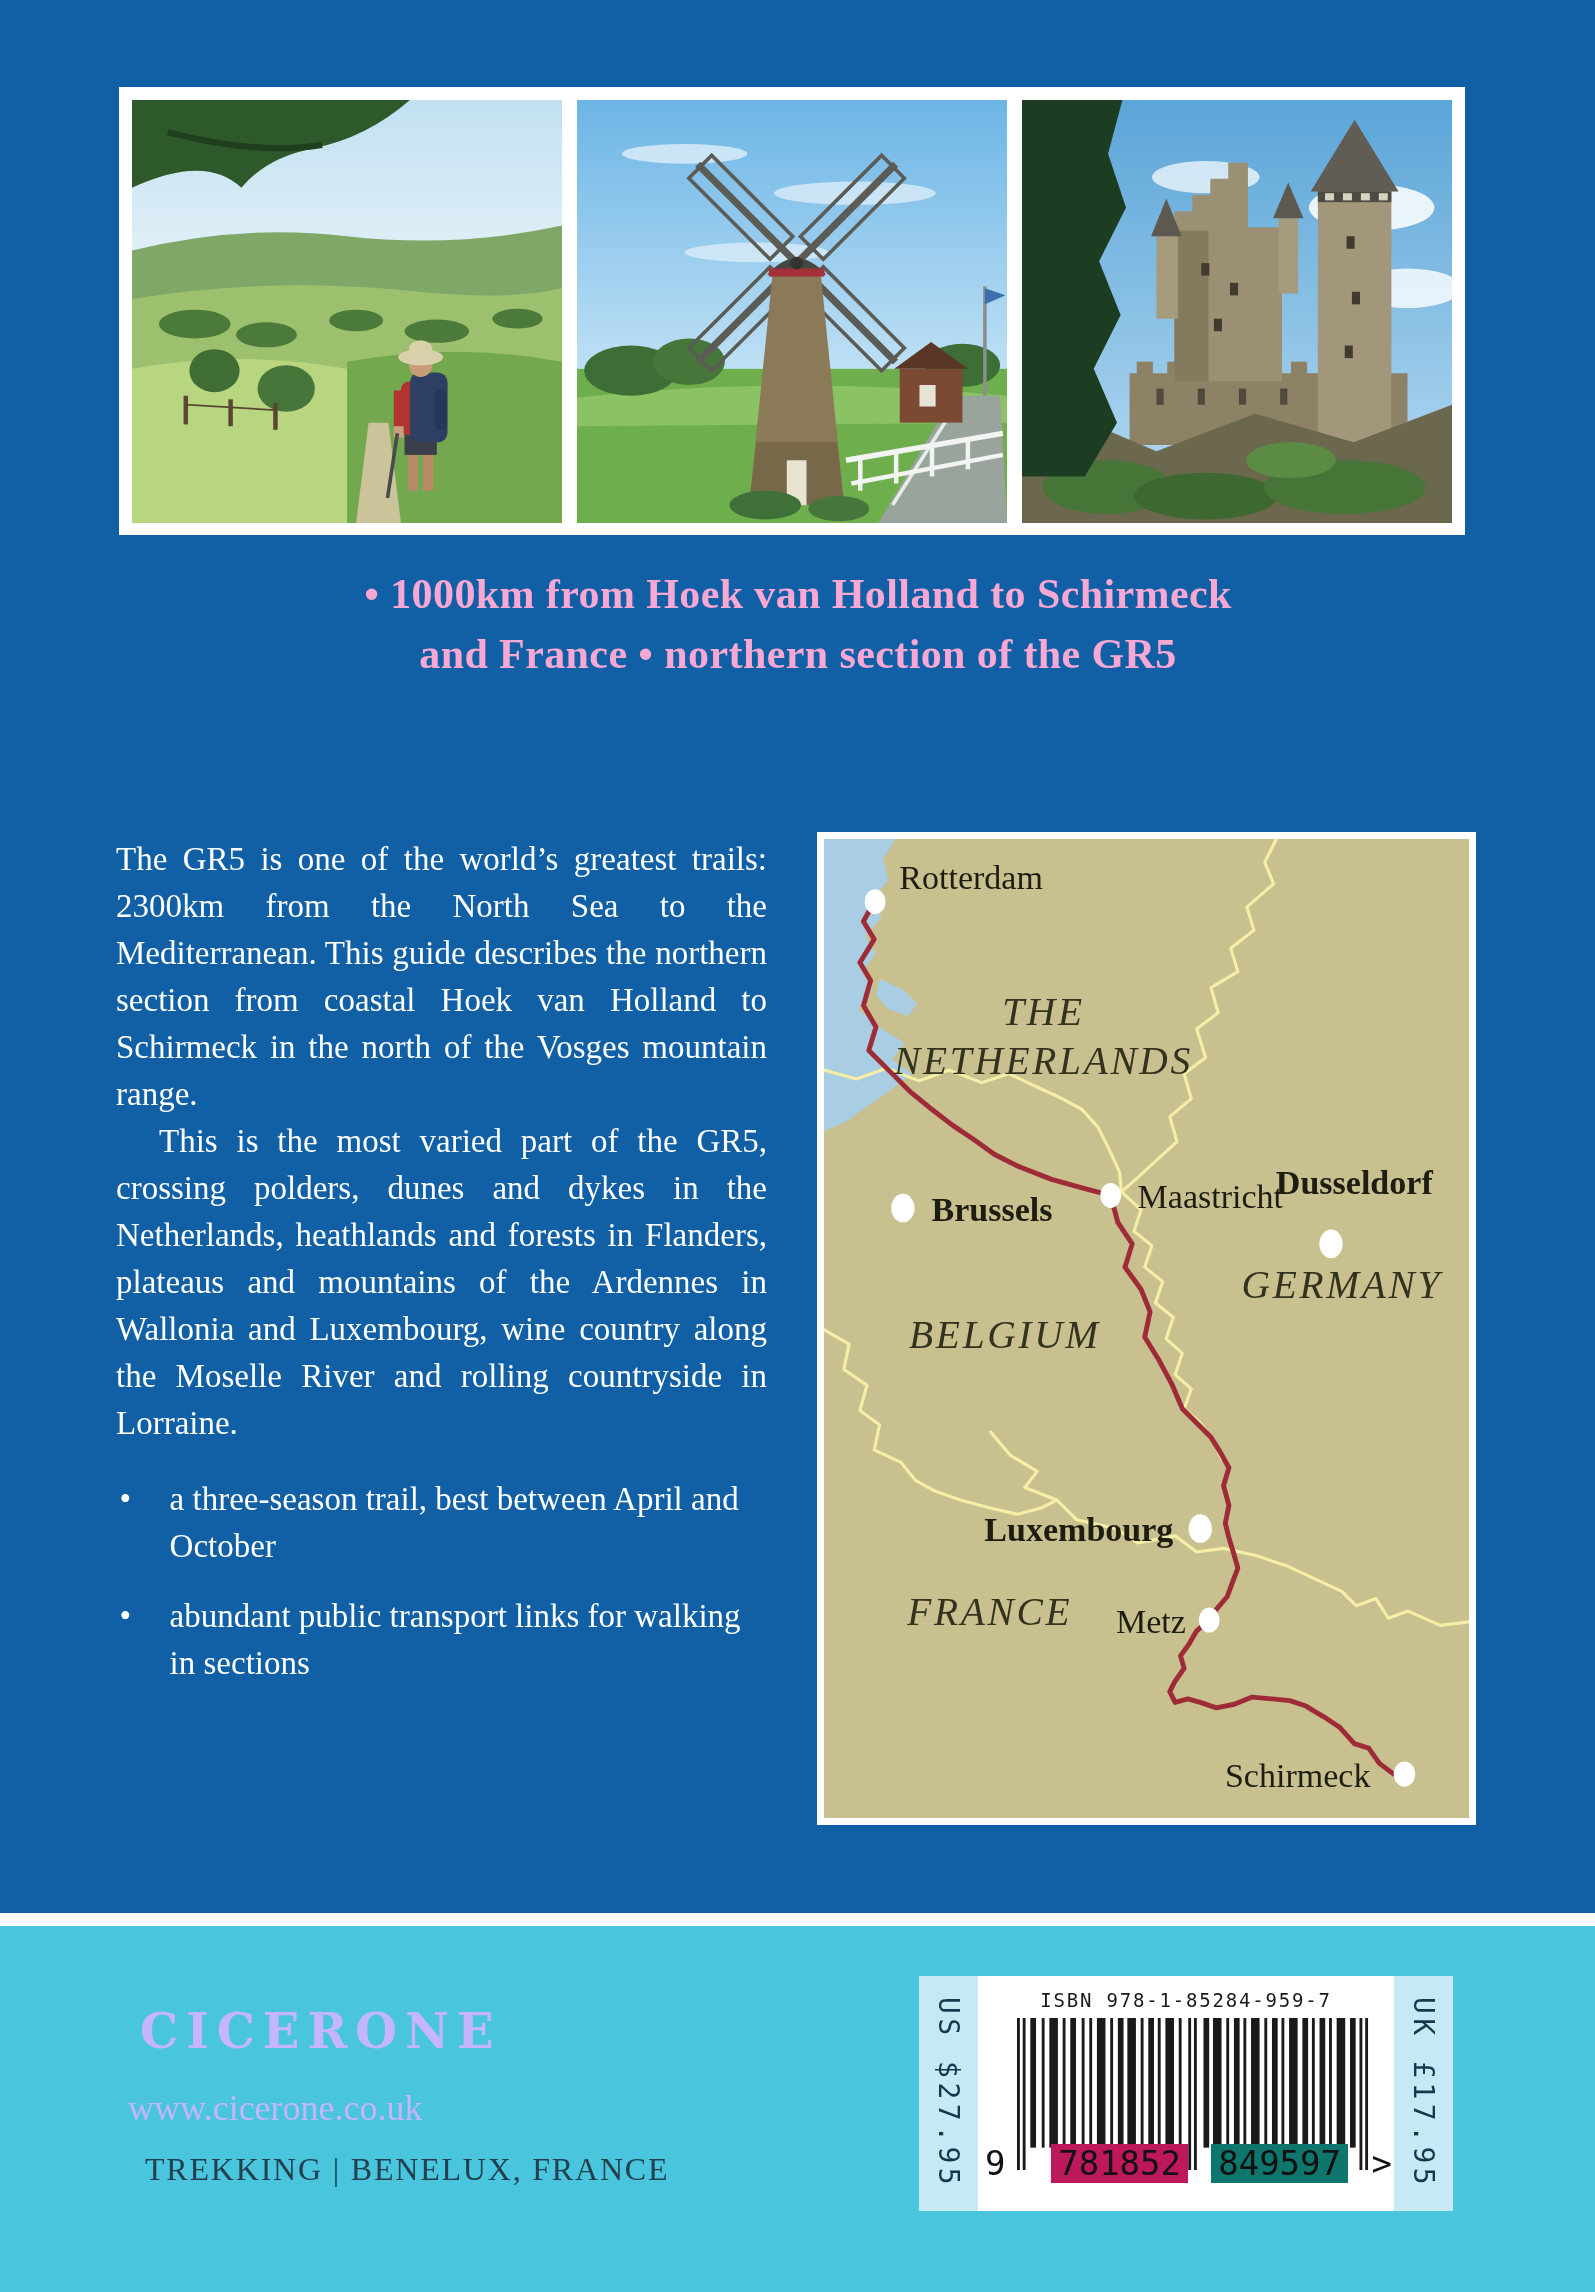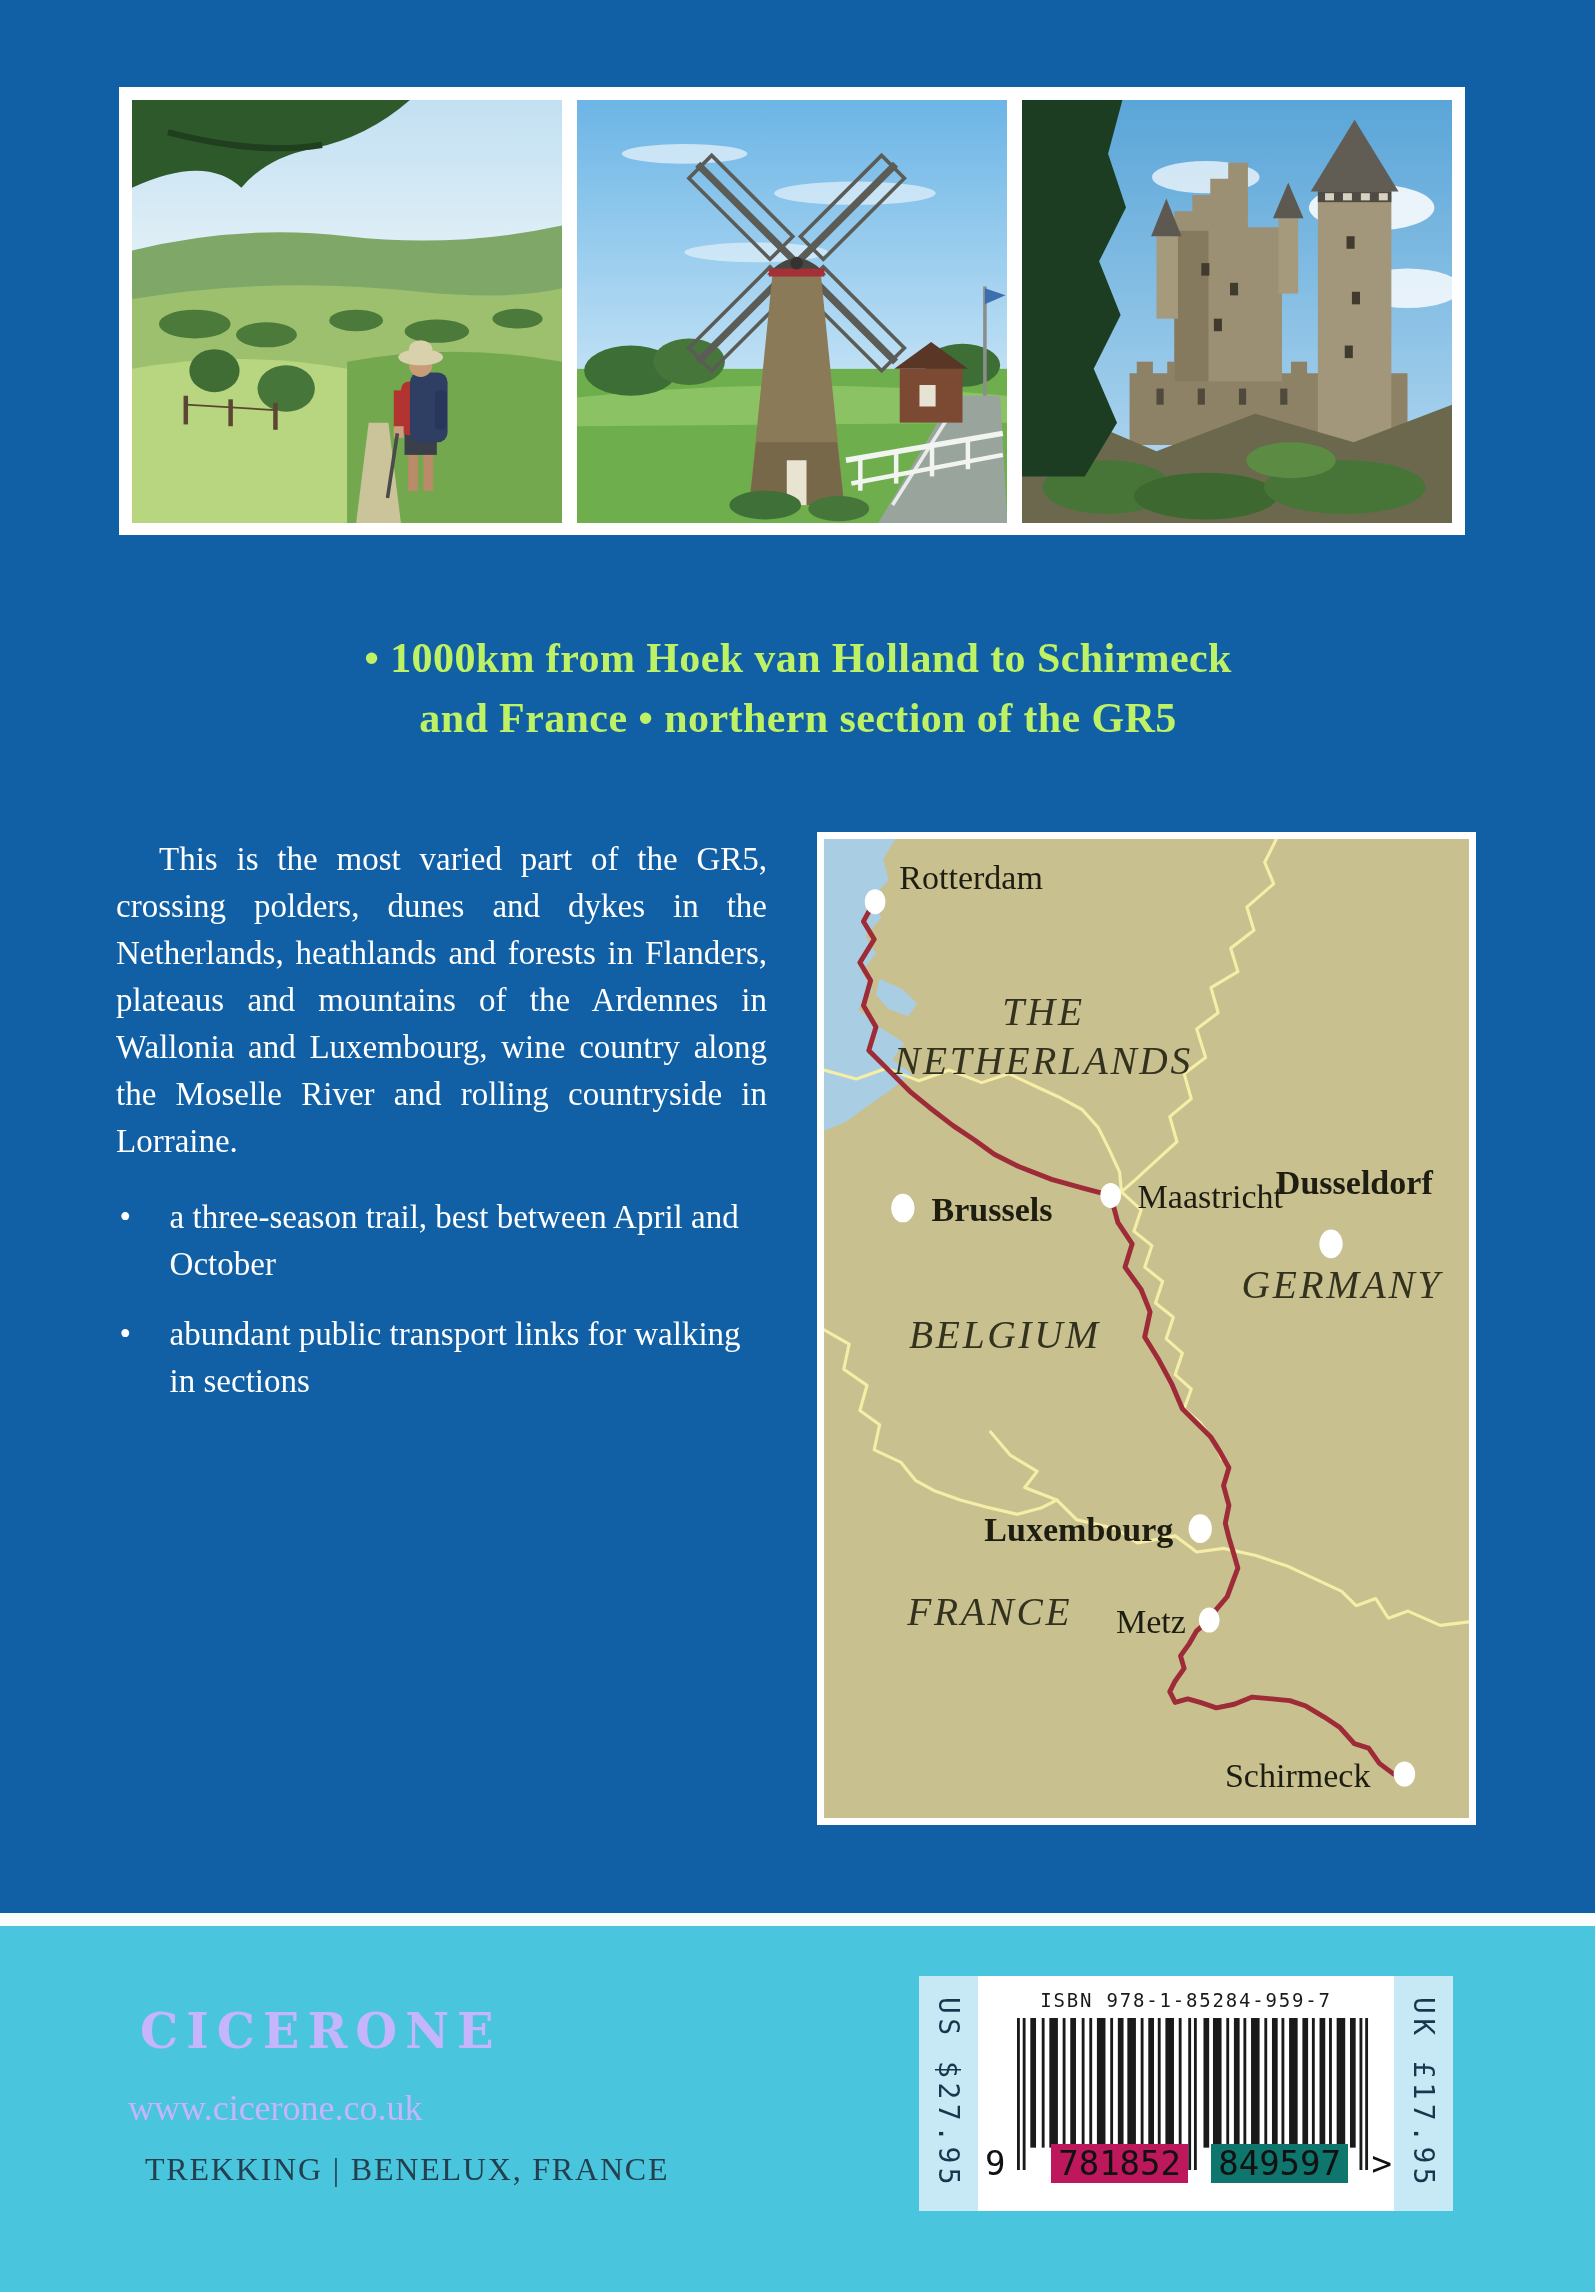--- a/index.html
+++ b/index.html
@@ -9,22 +9,22 @@
     font-family:"Liberation Serif",serif;
   }
 
   
   .photos{position:absolute;left:119px;top:87px;width:1346px;height:448px;
     background:#ffffff;box-sizing:border-box;padding:12.5px;display:flex;gap:15px}
   .photo{flex:1 1 0;overflow:hidden;position:relative;background:#9cc3df}
   .photo svg{display:block;width:100%;height:100%}
 
   
-  .headline{position:absolute;left:81px;top:628px;width:1434px;text-align:center;
-    color:#bef264;font-weight:bold;font-size:42px;line-height:60px;letter-spacing:0.4px}
+  .headline{position:absolute;left:81px;top:564px;width:1434px;text-align:center;
+    color:#f9a8d4;font-weight:bold;font-size:42px;line-height:60px;letter-spacing:0.4px}
 
   
   .copy{position:absolute;left:116px;top:836px;width:651px;color:#ffffff;
     font-size:33px;line-height:47px;text-align:justify}
   .copy p{margin:0}
   .copy p.indent{text-indent:43px}
   .bullets{margin-top:29px}
   .bullet{display:flex;margin-bottom:23px;text-align:left}
   .bullet .mark{flex:0 0 50px;width:50px;padding-left:3.6px}
   .bullet .btext{flex:1}
@@ -222,20 +222,21 @@
     </svg>
   </div>
 </div>
 
 <div class="headline">
   <div>• 1000km from Hoek van Holland to Schirmeck</div>
   <div>and France • northern section of the GR5</div>
 </div>
 
 <div class="copy">
+  <p>The GR5 is one of the world’s greatest trails: 2300km from the North Sea to the Mediterranean. This guide describes the northern section from coastal Hoek van Holland to Schirmeck in the north of the Vosges mountain range.</p>
   <p class="indent">This is the most varied part of the GR5, crossing polders, dunes and dykes in the Netherlands, heathlands and forests in Flanders, plateaus and mountains of the Ardennes in Wallonia and Luxembourg, wine country along the Moselle River and rolling countryside in Lorraine.</p>
   <div class="bullets">
     <div class="bullet">
       <span class="mark">•</span>
       <span class="btext">a three-season trail, best between April and October</span>
     </div>
     <div class="bullet">
       <span class="mark">•</span>
       <span class="btext">abundant public transport links for walking in sections</span>
     </div>

